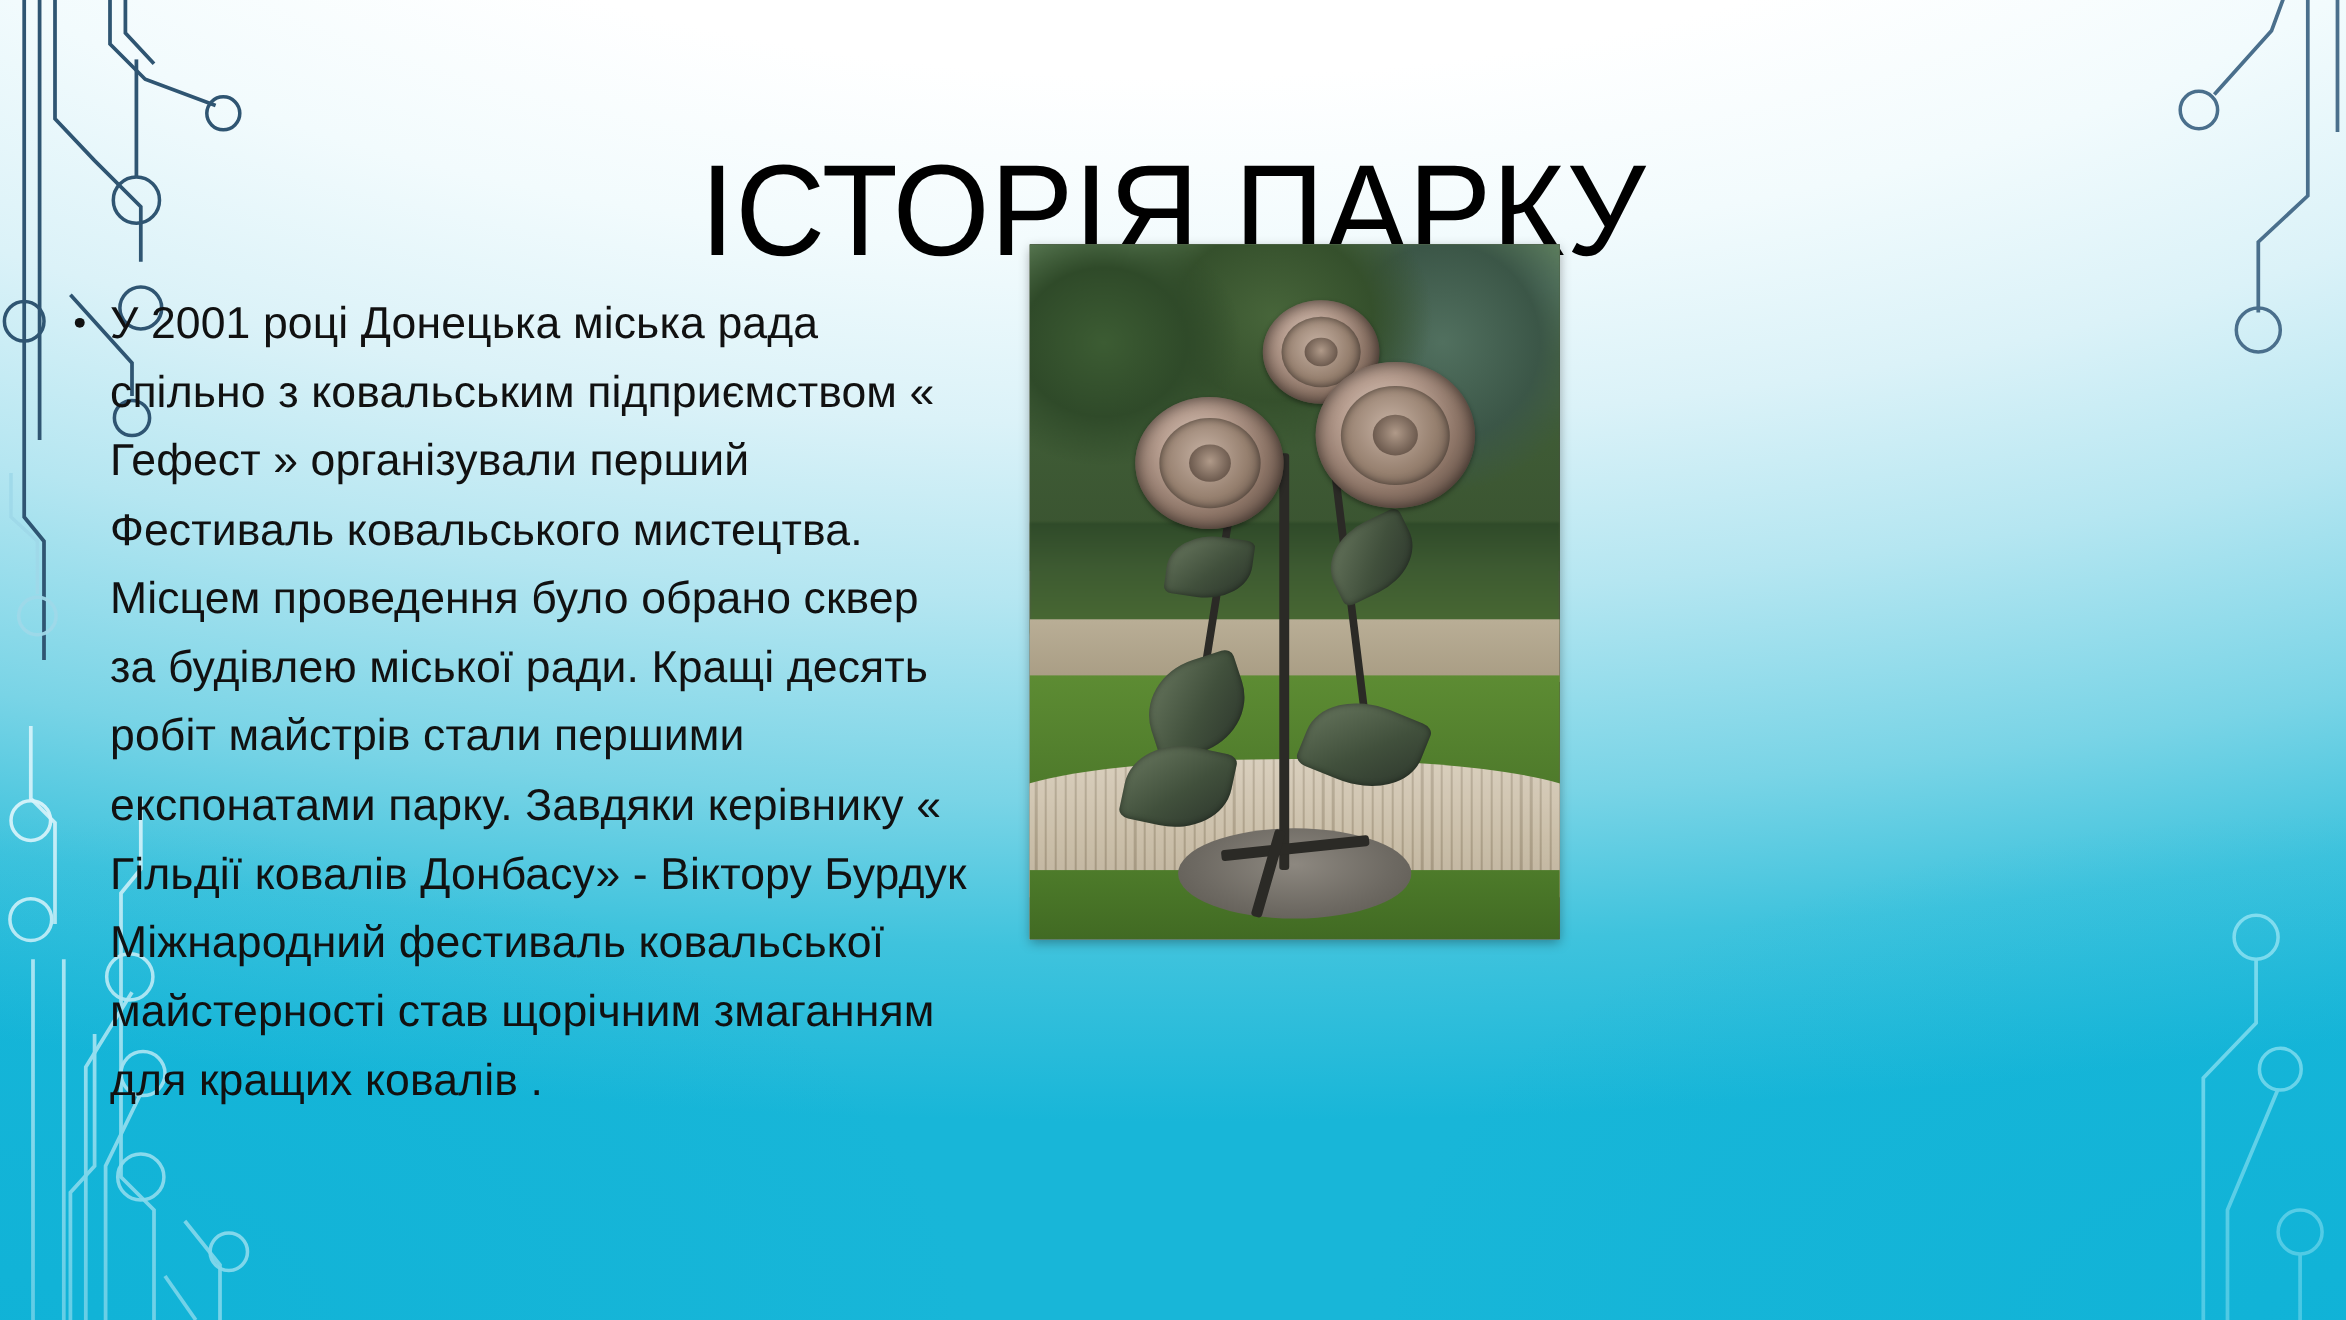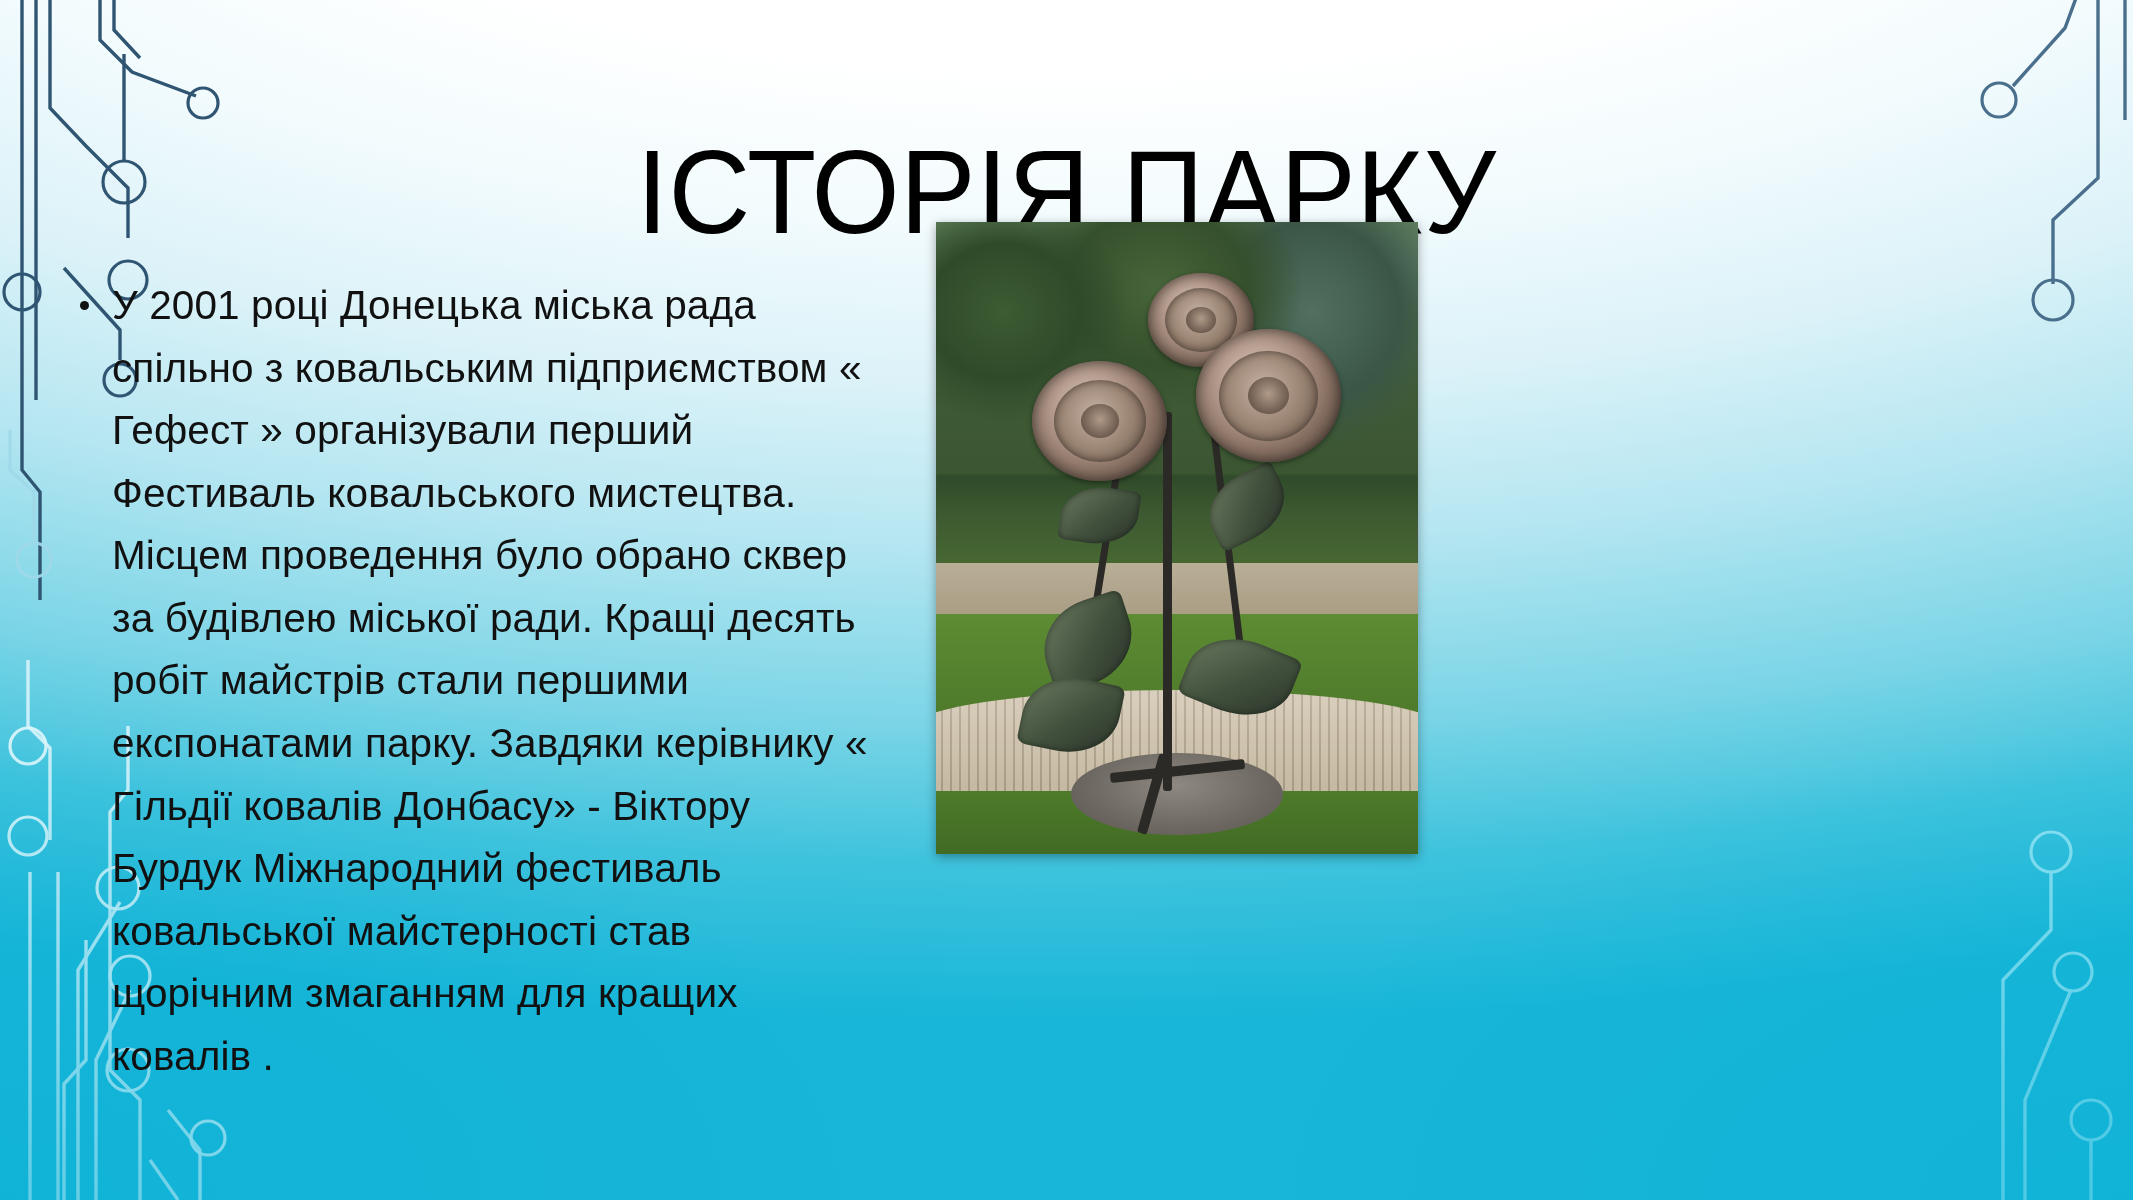--- a/index.html
+++ b/index.html
@@ -36,21 +36,21 @@
     color:#000000;
     font-family:"Liberation Sans", sans-serif;
     transform:scaleX(.96);
     white-space:nowrap;
     z-index:4;
   }
   #body-block{
     position:absolute;left:56px;top:262px;width:828px;
     z-index:5;
   }
-  ul.bullets{list-style:none;margin:12px;padding:0;}
+  ul.bullets{list-style:none;margin:0;padding:0;}
   ul.bullets li{
     position:relative;
     padding-left:44px;
     font-size:40.5px;
     line-height:1.545;
     color:#111111;
     text-align:left;
     letter-spacing:.1px;
   }
   ul.bullets li::before{

